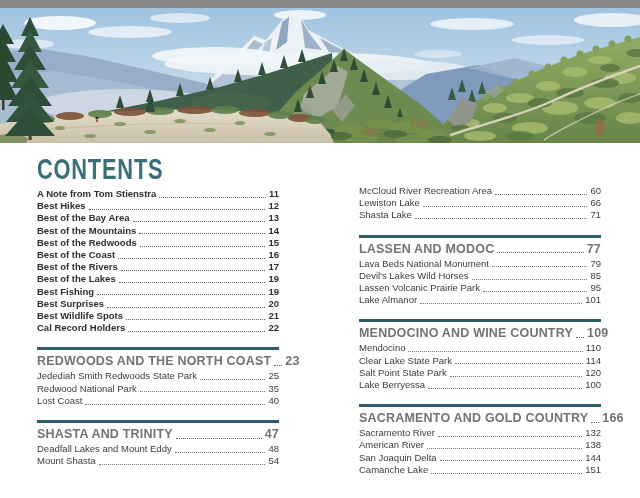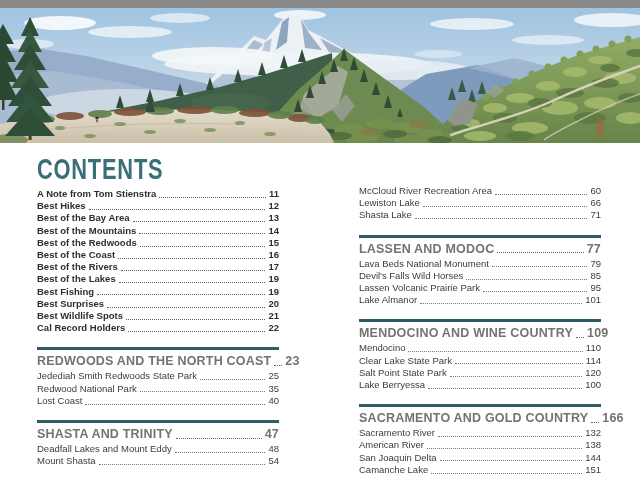--- a/index.html
+++ b/index.html
@@ -417,21 +417,21 @@
               <span class="dots"></span>
               <span class="pg">77</span>
             </div>
             <div class="toc-list items">
               <div class="toc-row regular">
                 <span class="lbl">Lava Beds National Monument</span>
                 <span class="dots"></span>
                 <span class="pg">79</span>
               </div>
               <div class="toc-row regular">
-                <span class="lbl">Devil's Falls Wild Horses</span>
+                <span class="lbl">Devil's Lakes Wild Horses</span>
                 <span class="dots"></span>
                 <span class="pg">85</span>
               </div>
               <div class="toc-row regular">
                 <span class="lbl">Lassen Volcanic Prairie Park</span>
                 <span class="dots"></span>
                 <span class="pg">95</span>
               </div>
               <div class="toc-row regular">
                 <span class="lbl">Lake Almanor</span>

